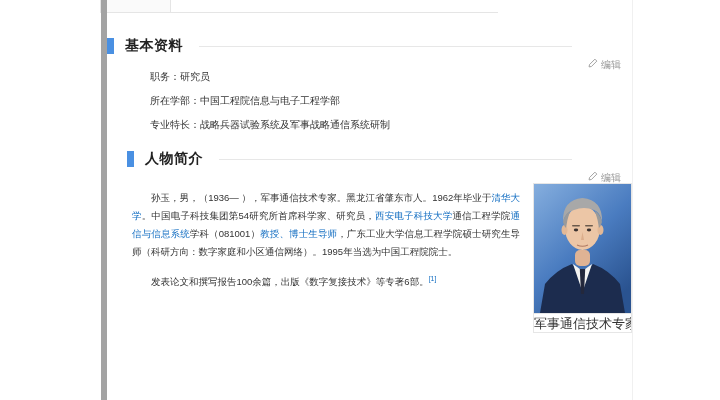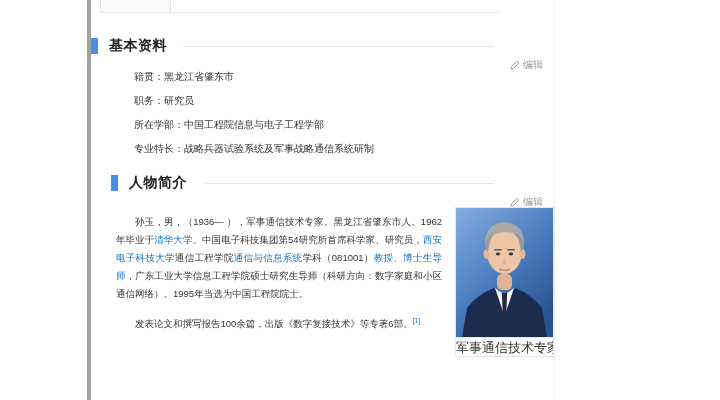--- a/index.html
+++ b/index.html
@@ -8,30 +8,30 @@
   *{margin:0;padding:0;box-sizing:border-box;}
   html,body{width:720px;height:400px;overflow:hidden;background:#ffffff;
     font-family:"Liberation Sans","DejaVu Sans",sans-serif;color:var(--text);}
   .page{position:relative;width:720px;height:400px;background:#fff;}
 
   
   .top-remnant{position:absolute;left:100px;top:0;width:398px;height:13px;
     border-bottom:1px solid #e5e5e5;border-left:1px solid #e5e5e5;}
   .top-remnant-cell{width:70px;height:100%;background:#fafafa;border-right:1px solid #e5e5e5;}
 
-  .content{position:absolute;left:87px;top:0;width:468px;height:400px;
-    border-left:4px solid #a3a3a3;border-right:1px solid #f0f0f0;}
+  .content{position:absolute;left:101px;top:0;width:532px;height:400px;
+    border-left:6px solid #a3a3a3;border-right:1px solid #f0f0f0;}
 
   .sec-header{display:flex;align-items:center;margin-top:23px;height:20px;}
   .sec-header.first{margin-top:36px;}
   .sec-header.second{margin-top:12px;padding-left:20px;}
   .marker{width:7px;height:16px;background:var(--accent);flex:0 0 auto;}
   .sec-title{font-size:14px;font-weight:bold;color:#222;margin-left:11px;letter-spacing:.5px;}
   .sec-line{flex:1 1 auto;border-top:1px solid #e7e7e7;margin:1px 16px 0 16px;}
-  .edit-link{flex:0 0 auto;display:flex;align-items:center;gap:3px;margin-right:11px;
+  .edit-link{flex:0 0 auto;display:flex;align-items:flex-start;gap:3px;margin-right:11px;
     font-size:10px;color:var(--edit);text-decoration:none;cursor:pointer;margin-top:38px;}
   .pencil{width:10px;height:10px;display:block;}
 
   .fields{margin:9px 0 0 43px;}
   .field-row{height:24px;line-height:24px;font-size:10px;color:var(--text);}
   .field-label{color:var(--text);}
   .field-value{color:var(--text);}
 
   .bio-body{margin-top:8px;padding-left:25px;overflow:hidden;}
   .figure{float:right;width:99px;margin:6px 0 8px 13px;border:1px solid #e6e6e6;background:#fff;}
@@ -59,21 +59,20 @@
       <h2 class="sec-title">基本资料</h2>
       <span class="sec-line"></span>
       <a class="edit-link" href="#">
         <svg class="pencil" viewBox="0 0 12 12">
           <path d="M8.3 1.4 L10.6 3.7 L4.1 10.2 L1.3 10.7 L1.8 7.9 Z" fill="none" stroke="#999999" stroke-width="1.1"></path>
         </svg>
         <span>编辑</span>
       </a>
     </div>
     <div class="fields">
-        <div class="field-row"><span class="field-label">籍贯：</span><span class="field-value">黑龙江省肇东市</span></div>
         <div class="field-row"><span class="field-label">职务：</span><span class="field-value">研究员</span></div>
         <div class="field-row"><span class="field-label">所在学部：</span><span class="field-value">中国工程院信息与电子工程学部</span></div>
         <div class="field-row"><span class="field-label">专业特长：</span><span class="field-value">战略兵器试验系统及军事战略通信系统研制</span></div>
       </div>
 
     <div class="sec-header second">
       <span class="marker"></span>
       <h2 class="sec-title">人物简介</h2>
       <span class="sec-line"></span>
       <a class="edit-link" href="#">

